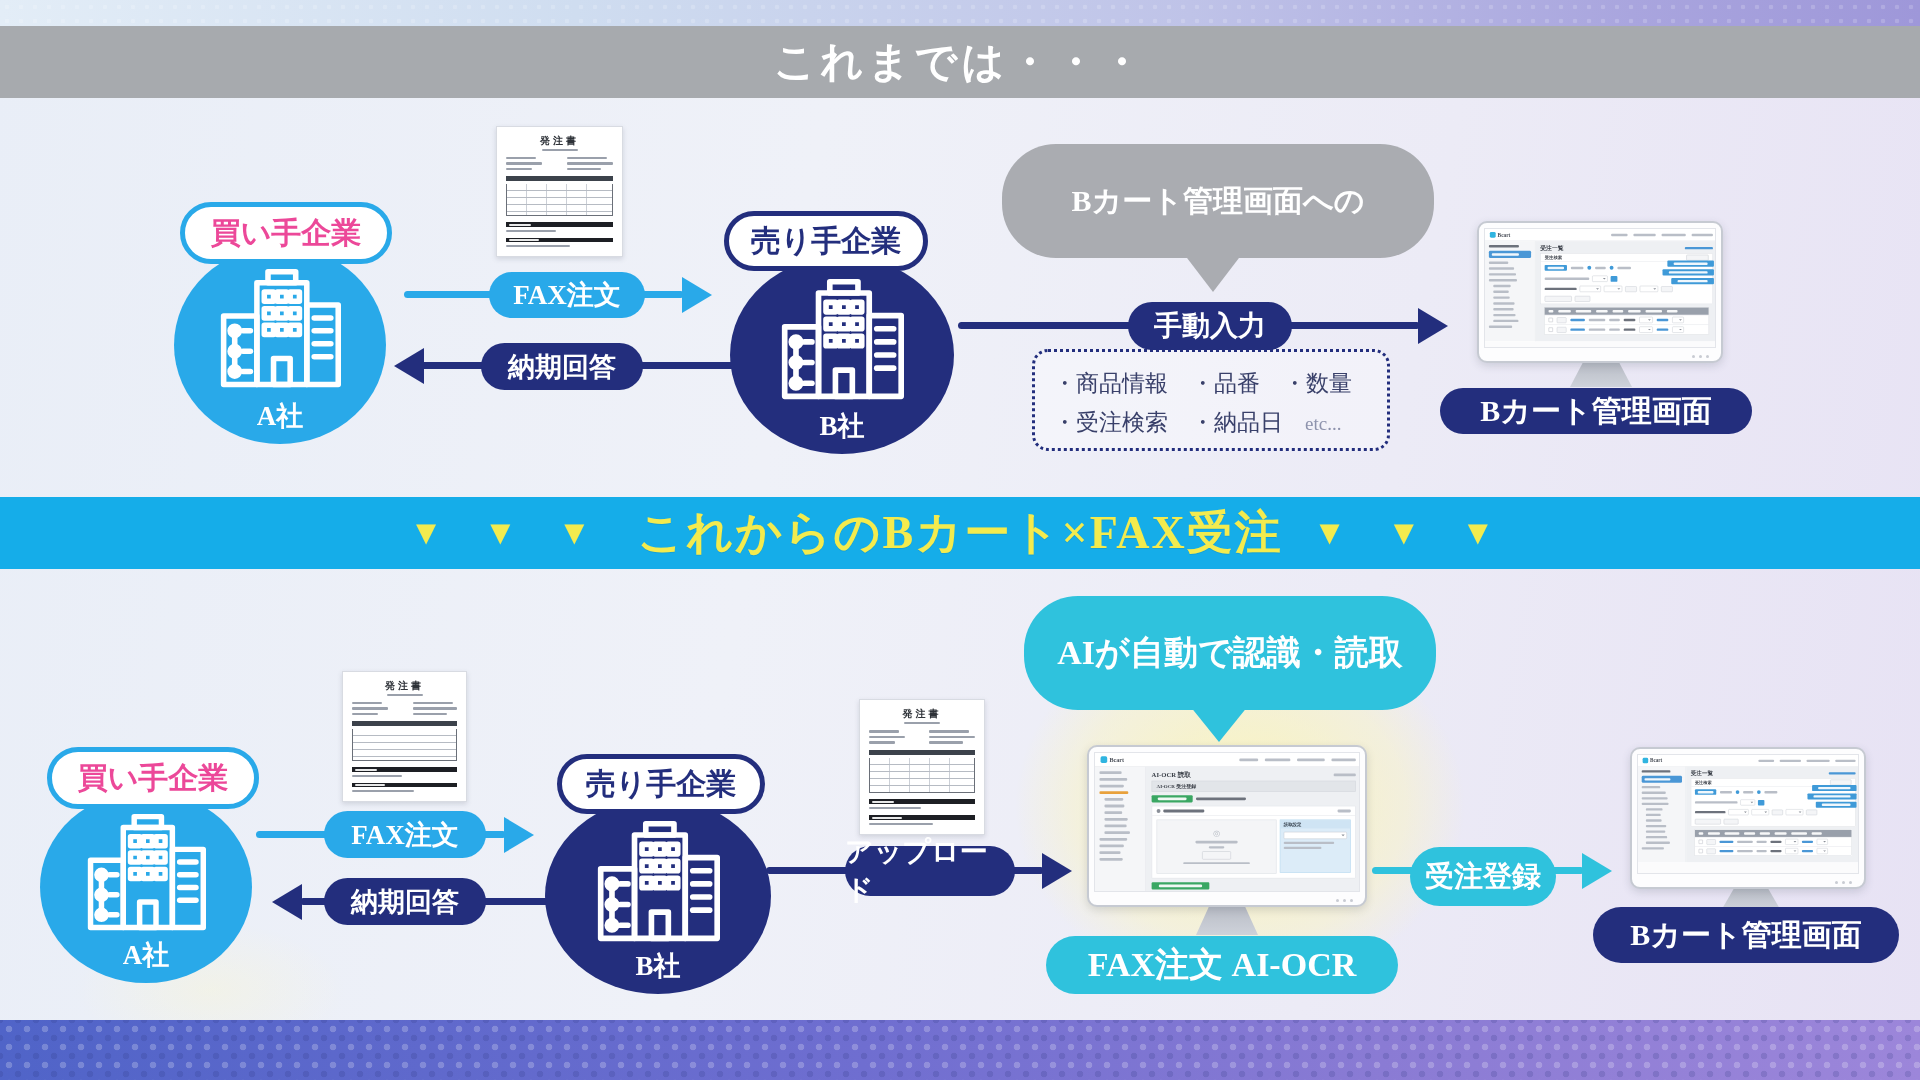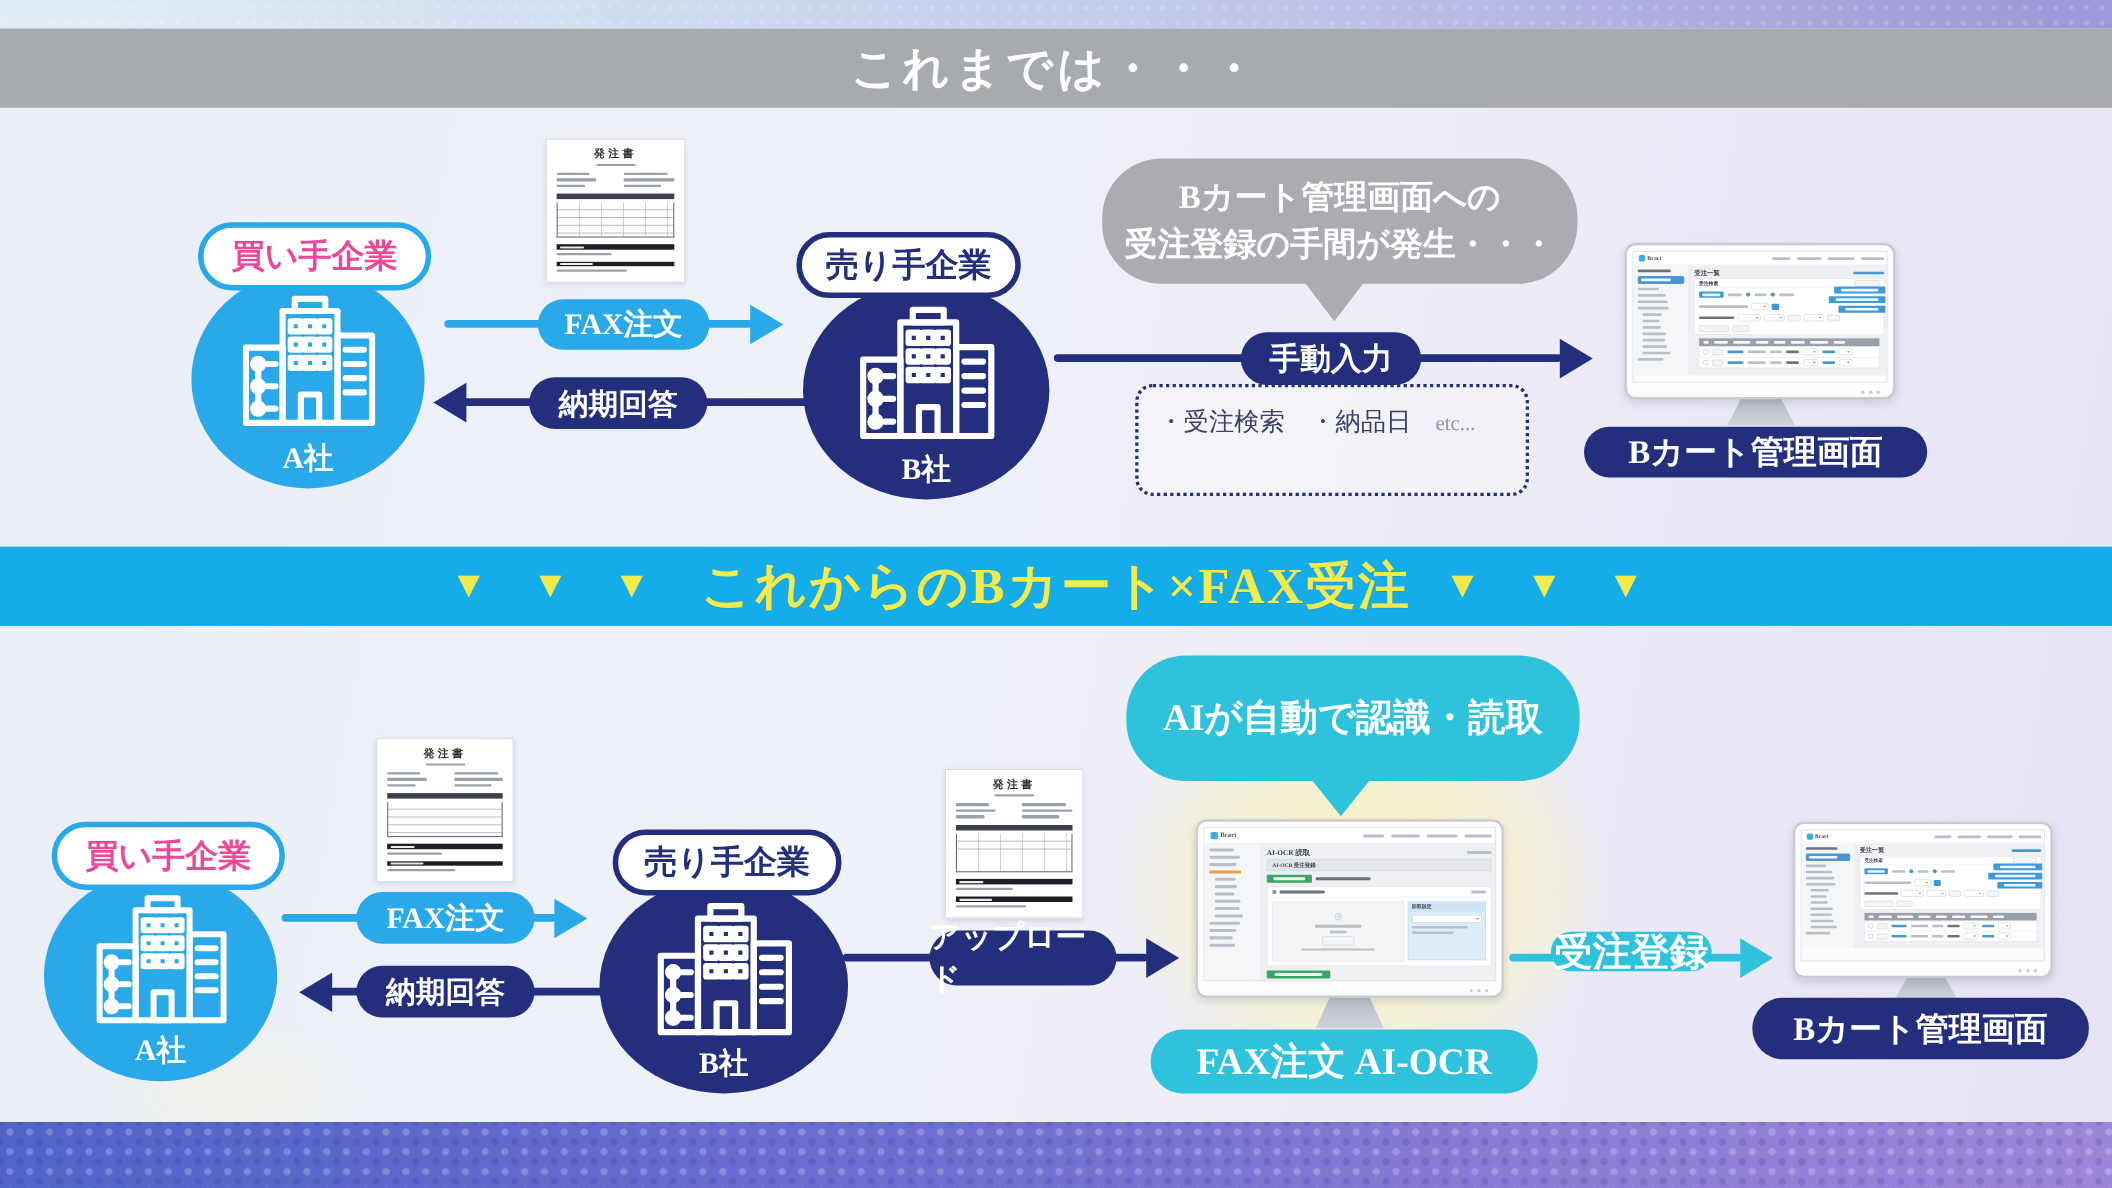--- a/index.html
+++ b/index.html
@@ -268,31 +268,31 @@
   <div class="abs label-pill navy" style="left:724px;top:211px;width:194px;height:50px;font-size:30px;">売り手企業</div>
   <div class="abs circle navy" style="left:730px;top:256px;width:224px;height:198px;">
     <svg class="bldg" width="146px" height="124">
         <use href="#bldg"></use>
       </svg>
     <div class="cname">B社</div>
   </div>
 
   <div class="abs bubble gray" style="left:1002px;top:144px;width:432px;height:114px;justify-content:center;">
     <span>Bカート管理画面への</span>
-    <span>受注登録の手間が発生・・・</span>
   </div>
   <div class="abs btail gray" style="left:1184px;top:254px;"></div>
 
   <div>
     <div class="abs hline navy" style="left:958px;top:322px;width:462px;"></div>
     <div class="abs ah-right navy" style="left:1418px;top:308px;"></div>
     <div class="abs flow-pill navy" style="left:1128px;top:302px;width:164px;height:48px;font-size:28px;">手動入力</div>
   </div>
 
   <div class="abs dotted-box" style="left:1032px;top:349px;width:358px;height:102px;box-sizing:border-box;">
+    <div>・商品情報　・品番　・数量</div>
     <div><span>・受注検索　・納品日</span><span class="etc">etc...</span></div>
   </div>
 
   <div class="abs monitor" style="left:1477px;top:221px;width:246px;height:142px;">
     <div class="screen">
       <div class="fit" style="transform:scale(0.485);transform-origin:0 0;">
         <div class="adm">
           <div class="mtop">
             <span class="mlogo">
                 <i></i>
@@ -614,21 +614,21 @@
         <i></i>
         <i></i>
       </div>
   </div>
   <div class="abs stand" style="left:1196px;top:905px;width:62px;height:30px;"></div>
   <div class="abs mon-label teal" style="left:1046px;top:936px;width:352px;height:58px;">FAX注文 AI-OCR</div>
 
   <div>
     <div class="abs hline teal" style="left:1372px;top:867px;width:212px;"></div>
     <div class="abs ah-right teal" style="left:1582px;top:853px;"></div>
-    <div class="abs flow-pill teal" style="left:1410px;top:847px;width:146px;height:36px;font-size:35px;">受注登録</div>
+    <div class="abs flow-pill teal" style="left:1410px;top:847px;width:146px;height:59px;font-size:29px;">受注登録</div>
   </div>
 
   <div class="abs monitor" style="left:1630px;top:747px;width:236px;height:142px;">
     <div class="screen">
       <div class="fit" style="transform:scale(0.463);transform-origin:0 0;">
         <div class="adm">
           <div class="mtop">
             <span class="mlogo">
                 <i></i>
                 <span>Bcart</span>

